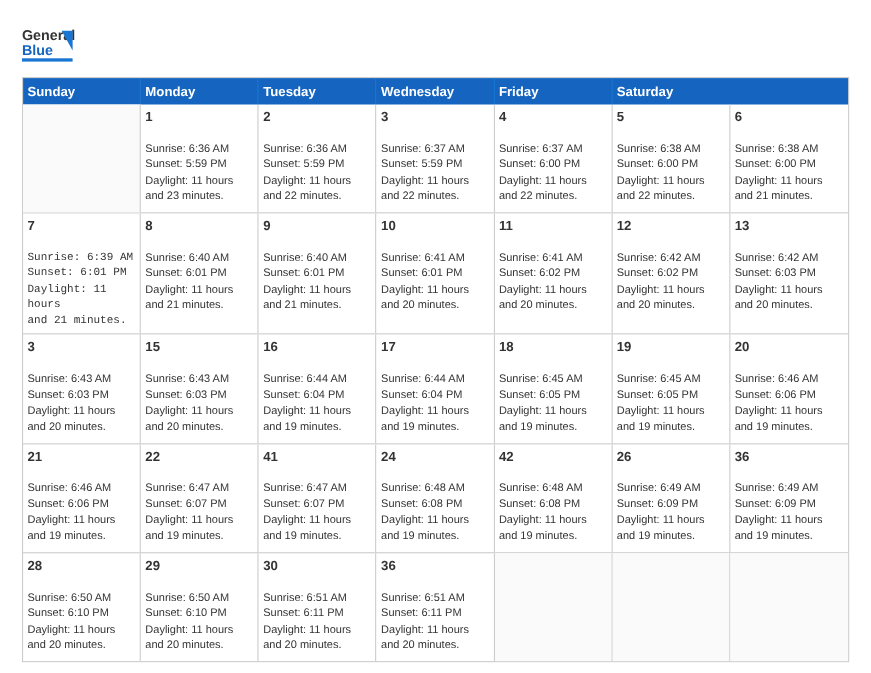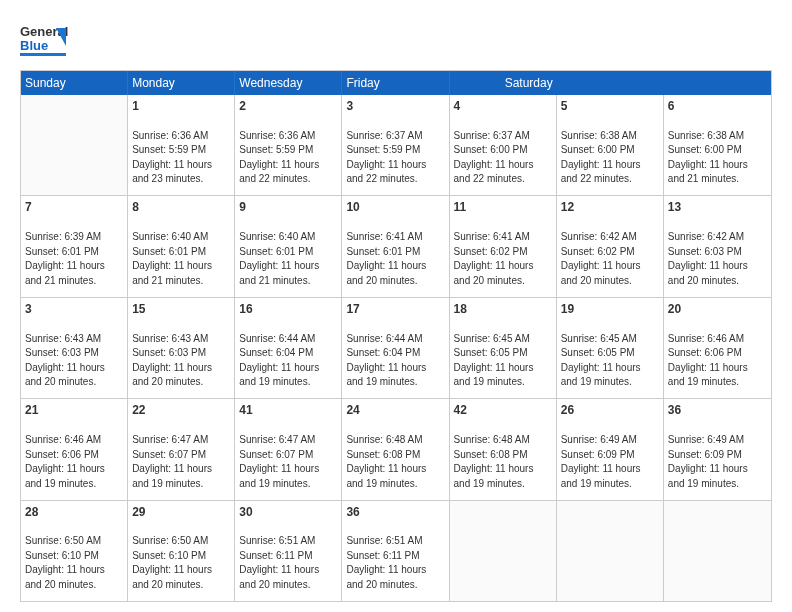--- a/index.html
+++ b/index.html
@@ -44,26 +44,26 @@
       border: 1px solid #ccc;
     }
     .cal-header {
       display: grid;
       grid-template-columns: repeat(7, 1fr);
       background: #1565c0;
     }
     .cal-header-cell {
       color: #fff;
       font-size: 12px;
-      font-weight: normal;
+      font-weight: bold;
       padding: 5px 4px;
       text-align: left;
       border-right: 1px solid #1976d2;
     }
-    .cal-header-cell:last-child { border-right: none; text-align: right; }
+    .cal-header-cell:last-child { border-right: none; }
     .cal-body {
       flex: 1;
       display: flex;
       flex-direction: column;
     }
     .cal-row {
       display: grid;
       grid-template-columns: repeat(7, 1fr);
       flex: 1;
       border-bottom: 1px solid #ccc;
@@ -115,20 +115,21 @@
     <div class="title-area">
       <div class="month-title"></div>
       <div class="location"></div>
     </div>
   </div>
 
   <div class="calendar">
     <div class="cal-header" id="cal-header">
         <div class="cal-header-cell">Sunday</div>
         <div class="cal-header-cell">Monday</div>
+        <div class="cal-header-cell">Tuesday</div>
         <div class="cal-header-cell">Wednesday</div>
         <div class="cal-header-cell">Friday</div>
         <div class="cal-header-cell">Saturday</div>
       </div>
     <div class="cal-body" id="cal-body">
         <div class="cal-row">
           <div class="cal-cell empty"></div>
           <div class="cal-cell">
             <span class="day-num">1</span>
             <div class="cell-info" style="white-space: pre-line;">Sunrise: 6:36 AM
@@ -168,21 +169,21 @@
             <span class="day-num">6</span>
             <div class="cell-info" style="white-space: pre-line;">Sunrise: 6:38 AM
 Sunset: 6:00 PM
 Daylight: 11 hours
 and 21 minutes.</div>
           </div>
         </div>
         <div class="cal-row">
           <div class="cal-cell">
             <span class="day-num">7</span>
-            <div class="cell-info" style="white-space: pre-line;">Sunrise: 6:39 AM
+            <div class="cell-info" style="white-space: pre-line; font-family: Liberation Mono, monospace;">Sunrise: 6:39 AM
 Sunset: 6:01 PM
 Daylight: 11 hours
 and 21 minutes.</div>
           </div>
           <div class="cal-cell">
             <span class="day-num">8</span>
             <div class="cell-info" style="white-space: pre-line;">Sunrise: 6:40 AM
 Sunset: 6:01 PM
 Daylight: 11 hours
 and 21 minutes.</div>

